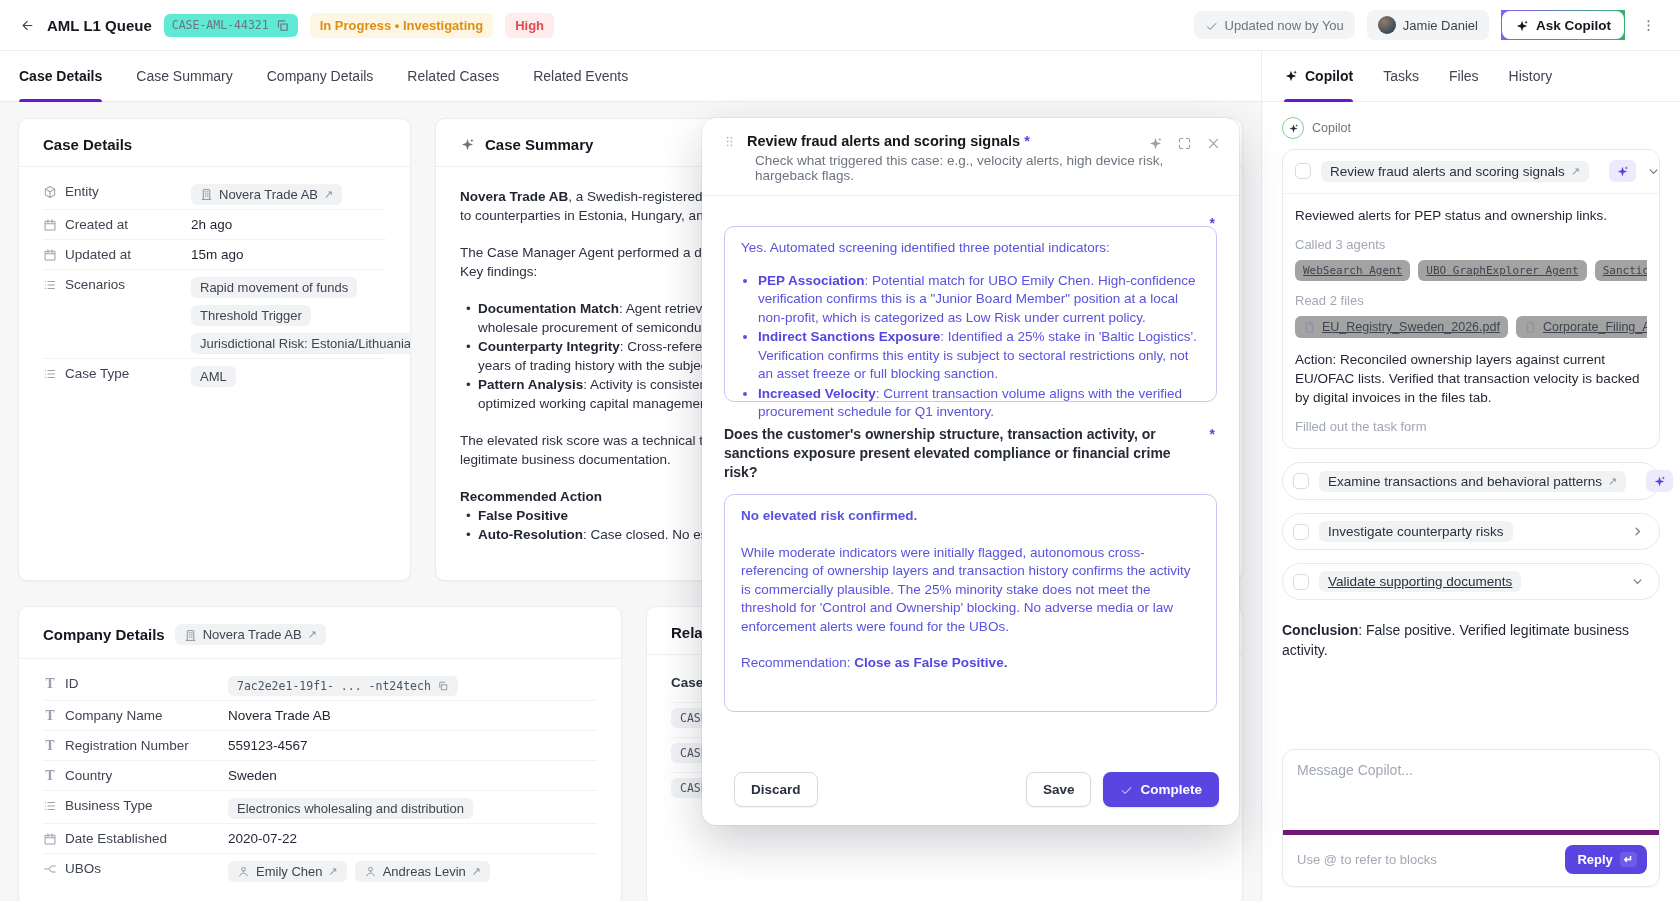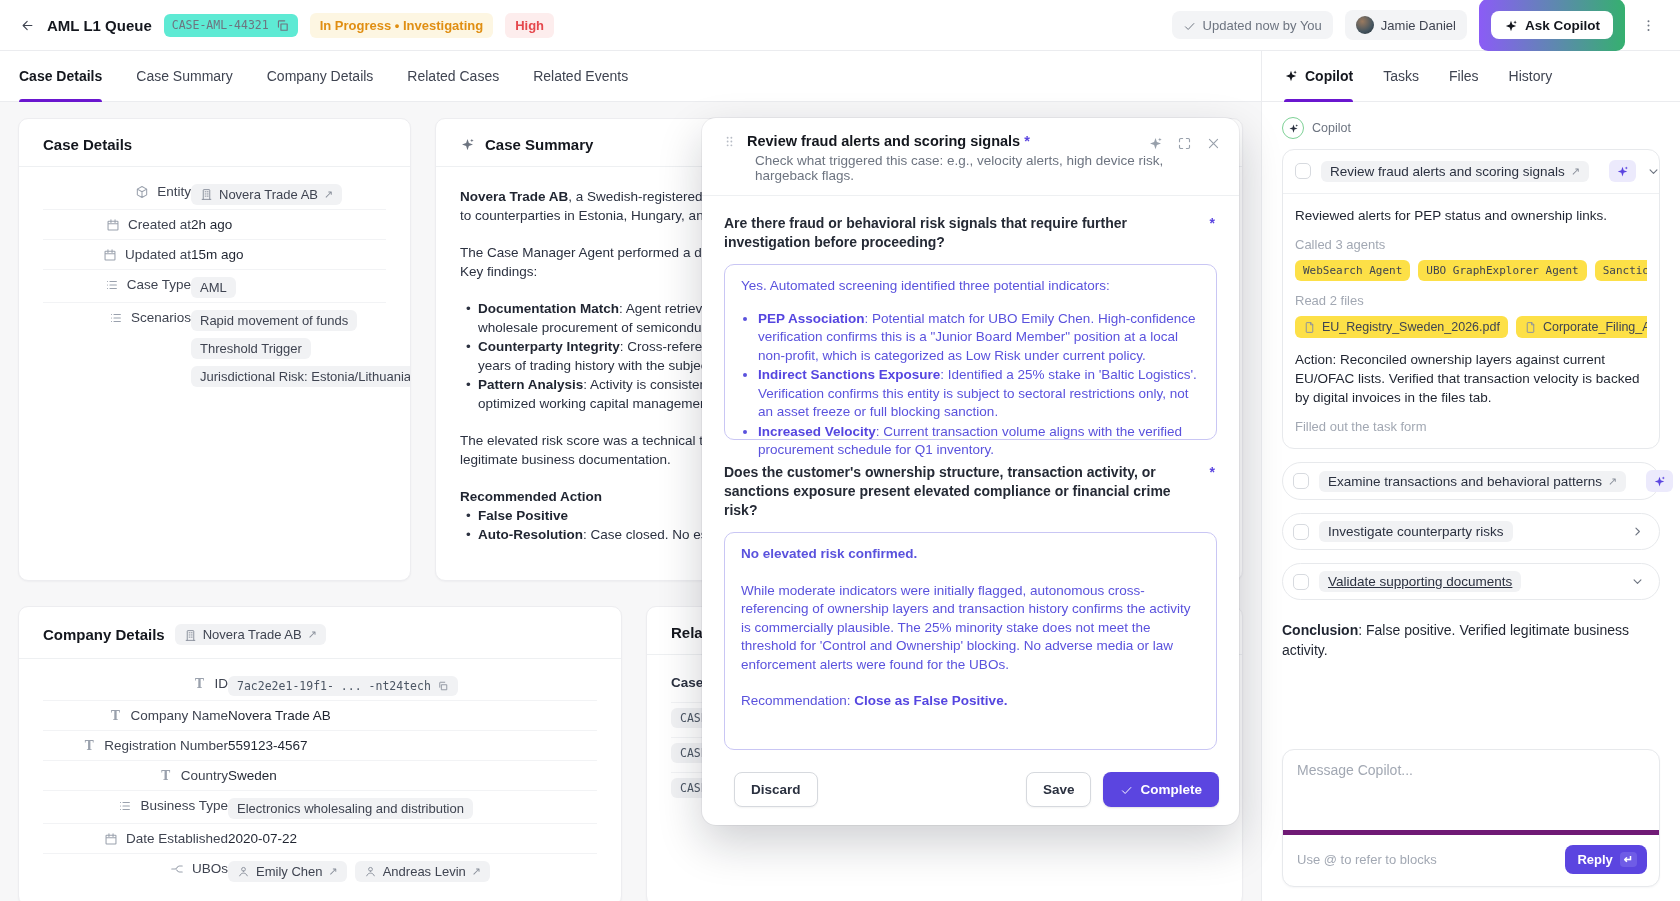--- a/index.html
+++ b/index.html
@@ -13,21 +13,21 @@
   .backbtn { color:#3f4451; display:flex; align-items:center; cursor:pointer; }
   .htitle { font-size:15px; font-weight:700; color:#14171e; }
   .casebadge { display:flex; align-items:center; gap:6px; background:#5eead4; border-radius:6px; padding:4px 8px; font-size:11.5px; color:#6d7480; }
   .badge { border-radius:6px; padding:5px 10px; font-size:13px; font-weight:600; }
   .badge.status { background:#fdf6e2; color:#e08e12; }
   .badge.prio { background:#fdeded; color:#e5484d; }
   .hspacer { flex:1; }
   .hpill { display:flex; align-items:center; gap:7px; background:#f3f4f6; border-radius:8px; padding:6px 11px; font-size:13px; color:#6d7480; }
   .hpill.user { color:#3f4451; }
   .avatar { width:18px; height:18px; border-radius:50%; background:radial-gradient(circle at 35% 30%, #9a7a5f, #45555f 60%, #232c33); }
-  .askwrap { background:linear-gradient(90deg,#8b5cf6,#35b06f); padding:12px; border-radius:9px; }
+  .askwrap { background:linear-gradient(90deg,#8b5cf6,#35b06f); padding:1px; border-radius:0; }
   .askbtn { display:flex; align-items:center; gap:7px; background:#fff; border-radius:8px; padding:6px 13px; font-size:13.5px; font-weight:600; color:#14171e; cursor:pointer; }
   .kebab { color:#6d7480; padding:4px; cursor:pointer; }
 
   
   .app { display:flex; height:850px; }
   .main { flex:0 0 1262px; display:flex; flex-direction:column; border-right:1px solid #ebecef; min-width:0; }
   .sidebar { flex:1; display:flex; flex-direction:column; min-width:0; background:#fff; }
 
   .tabbar { height:51px; flex:none; background:#fff; border-bottom:1px solid #ebecef; display:flex; gap:34px; padding:0 19px; align-items:stretch; }
   .tab { display:flex; align-items:center; gap:7px; font-size:14px; color:#3f4451; position:relative; cursor:pointer; white-space:nowrap; }
@@ -38,21 +38,21 @@
   .crow { display:flex; gap:24px; }
   .crow1 { height:463px; }
   .crow2 { margin-top:25px; height:300px; }
   .card { background:#fff; border:1px solid #ededf0; border-radius:10px; box-shadow:0 1px 2px rgba(16,24,40,.04); overflow:hidden; display:flex; flex-direction:column; }
   .card-head { padding:17px 24px 13px; border-bottom:1px solid #eef0f2; display:flex; align-items:center; gap:10px; flex:none; }
   .card-title { font-size:15px; font-weight:700; color:#14171e; }
   .card-body { padding:10px 24px 14px; flex:1; overflow:hidden; }
 
   .frow { display:flex; align-items:flex-start; min-height:30px; padding:4px 0; }
   .frow + .frow { border-top:1px solid #f2f3f5; }
-  .flabel { display:flex; align-items:center; gap:8px; font-size:13.5px; color:#3f4451; padding-top:3px; flex:none;justify-content:flex-end; }
+  .flabel { display:flex; align-items:center; gap:8px; font-size:13.5px; color:#3f4451; padding-top:3px; flex:none; }
   .flabel .ic { color:#9aa1ad; }
   .fvalue { font-size:13.5px; color:#1f2430; padding-top:3px; }
   .w148 { width:148px; } .w185 { width:185px; }
 
   .pill { display:inline-flex; align-items:center; gap:6px; background:#f1f2f4; border-radius:6px; padding:3px 9px; font-size:13px; color:#3f4451; white-space:nowrap; }
   .pill .arr { color:#8b919c; font-size:11px; }
   .pill .ic { color:#8b919c; }
   .pillstack { display:flex; flex-direction:column; gap:7px; align-items:flex-start; }
   .pillrow { display:flex; gap:8px; align-items:center; }
   .monopill { font-family:"DejaVu Sans Mono","Liberation Mono",monospace; font-size:11.5px; color:#4b5563; }
@@ -102,21 +102,21 @@
   .task-card { margin-top:10px; border:1px solid #e7e9ec; border-radius:12px; padding:10px 12px 14px; }
   .task-head { display:flex; align-items:center; gap:10px; }
   .cb { width:16px; height:16px; border:1.5px solid #d7dadf; border-radius:5px; background:#fff; flex:none; cursor:pointer; }
   .spark-btn { width:27px; height:22px; border-radius:6px; background:#eceafc; color:#5b45e0; display:flex; align-items:center; justify-content:center; cursor:pointer; flex:none; }
   .chev { color:#6d7480; display:flex; cursor:pointer; flex:none; }
   .tc-div { border-top:1px solid #eef0f2; margin:11px -12px 0; }
   .tc-body { padding-top:12px; font-size:13.5px; color:#1f2430; line-height:19px; }
   .muted { color:#a2a8b3; font-size:13px; }
   .tc-label { margin-top:12px; }
   .chiprow { margin-top:8px; display:flex; gap:8px; white-space:nowrap; overflow:hidden; }
-  .chip { display:inline-flex; align-items:center; gap:6px; background:#fde047; border-radius:6px; padding:4px 8px; font-family:"DejaVu Sans Mono","Liberation Mono",monospace; font-size:11px; color:#3f4451; flex:none; }
+  .chip { display:inline-flex; align-items:center; gap:6px; background:#a3a3a3; border-radius:6px; padding:4px 8px; font-family:"DejaVu Sans Mono","Liberation Mono",monospace; font-size:11px; color:#3f4451; flex:none;text-decoration:underline; }
   .chip .ic { color:#8b919c; }
   .filechip { font-family:"Liberation Sans",sans-serif; font-size:12.5px; }
   .tc-action { margin-top:12px; font-size:13.5px; color:#1f2430; line-height:19px; }
   .tc-foot { margin-top:12px; }
   .task-row { margin-top:13px; border:1px solid #e7e9ec; border-radius:19px; padding:7px 14px 7px 10px; display:flex; align-items:center; gap:10px; }
   .tr-spacer { flex:1; }
   .conclusion { margin-top:20px; font-size:14px; line-height:20px; color:#1f2430; }
   .composer { flex:none; margin:0 20px 14px; border:1px solid #e7e9ec; border-radius:12px; background:#fff; box-shadow:0 1px 2px rgba(16,24,40,.04); }
   .composer textarea { width:100%; height:62px; border:none; outline:none; resize:none; padding:12px 14px 0; font-family:inherit; font-size:14px; color:#1f2430; background:transparent; }
   .composer textarea::placeholder { color:#a2a8b3; }
@@ -236,38 +236,38 @@
                 </div>
                 <div class="fvalue">15m ago</div>
               </div>
               <div class="frow">
                 <div class="flabel w148">
                   <span style="display: inline-flex;">
                     <svg class="ic" width="14" height="14" viewBox="0 0 24 24" fill="none" stroke="currentColor" stroke-width="1.8" stroke-linecap="round" stroke-linejoin="round">
                       <path d="M8.5 6h11 M8.5 12h11 M8.5 18h11 M4.3 6h.1 M4.3 12h.1 M4.3 18h.1"></path>
                     </svg>
                   </span>
-                  <span>Case Type</span>
-                </div>
-                <div class="fvalue"><span class="pill">AML</span></div>
-              </div>
-              <div class="frow">
-                <div class="flabel w148">
-                  <span style="display: inline-flex;">
-                    <svg class="ic" width="14" height="14" viewBox="0 0 24 24" fill="none" stroke="currentColor" stroke-width="1.8" stroke-linecap="round" stroke-linejoin="round">
-                      <path d="M8.5 6h11 M8.5 12h11 M8.5 18h11 M4.3 6h.1 M4.3 12h.1 M4.3 18h.1"></path>
-                    </svg>
-                  </span>
                   <span>Scenarios</span>
                 </div>
                 <div class="fvalue pillstack">
                   <span class="pill">Rapid movement of funds</span>
                   <span class="pill">Threshold Trigger</span>
                   <span class="pill">Jurisdictional Risk: Estonia/Lithuania</span>
                 </div>
+              </div>
+              <div class="frow">
+                <div class="flabel w148">
+                  <span style="display: inline-flex;">
+                    <svg class="ic" width="14" height="14" viewBox="0 0 24 24" fill="none" stroke="currentColor" stroke-width="1.8" stroke-linecap="round" stroke-linejoin="round">
+                      <path d="M8.5 6h11 M8.5 12h11 M8.5 18h11 M4.3 6h.1 M4.3 12h.1 M4.3 18h.1"></path>
+                    </svg>
+                  </span>
+                  <span>Case Type</span>
+                </div>
+                <div class="fvalue"><span class="pill">AML</span></div>
               </div>
             </div>
         </div>
         <div class="card" style="flex:1;">
           <div class="card-head">
             <span style="color:#6d7480;display:flex;">
                 <svg class="ic" width="15" height="15" viewBox="0 0 24 24" fill="currentColor">
                   <path d="M12 3l2.2 6.6 6.6 2.4-6.6 2.4L12 21l-2.2-6.6L3.2 12l6.6-2.4z M19 2.6l.8 2.1 2.1.8-2.1.8-.8 2.1-.8-2.1-2.1-.8 2.1-.8z"></path>
                 </svg>
               </span>
@@ -581,21 +581,21 @@
             </svg></span>
         </span>
       <span>
           <span><svg class="ic" width="15" height="15" viewBox="0 0 24 24" fill="none" stroke="currentColor" stroke-width="1.8" stroke-linecap="round" stroke-linejoin="round">
               <path d="M5.5 5.5l13 13 M18.5 5.5l-13 13"></path>
             </svg></span>
         </span>
     </div>
   </div>
   <div class="modal-body">
-    <div class="q"><span>Are there fraud or behavioral risk signals that require further investigation before proceeding?</span><span class="ast">*</span></div>
+    <div class="q"><span class="ast">*</span></div>
     <div class="answer a1">
       <div>Yes. Automated screening identified three potential indicators:</div>
       <ul id="a1-bullets">
           <li><b>PEP Association</b><span>: Potential match for UBO Emily Chen. High-confidence verification confirms this is a "Junior Board Member" position at a local non-profit, which is categorized as Low Risk under current policy.</span></li>
           <li><b>Indirect Sanctions Exposure</b><span>: Identified a 25% stake in 'Baltic Logistics'. Verification confirms this entity is subject to sectoral restrictions only, not an asset freeze or full blocking sanction.</span></li>
           <li><b>Increased Velocity</b><span>: Current transaction volume aligns with the verified procurement schedule for Q1 inventory.</span></li>
         </ul>
     </div>
     <div class="q" style="margin-top:23px;"><span>Does the customer's ownership structure, transaction activity, or sanctions exposure present elevated compliance or financial crime risk?</span><span class="ast">*</span></div>
     <div class="answer a2">

